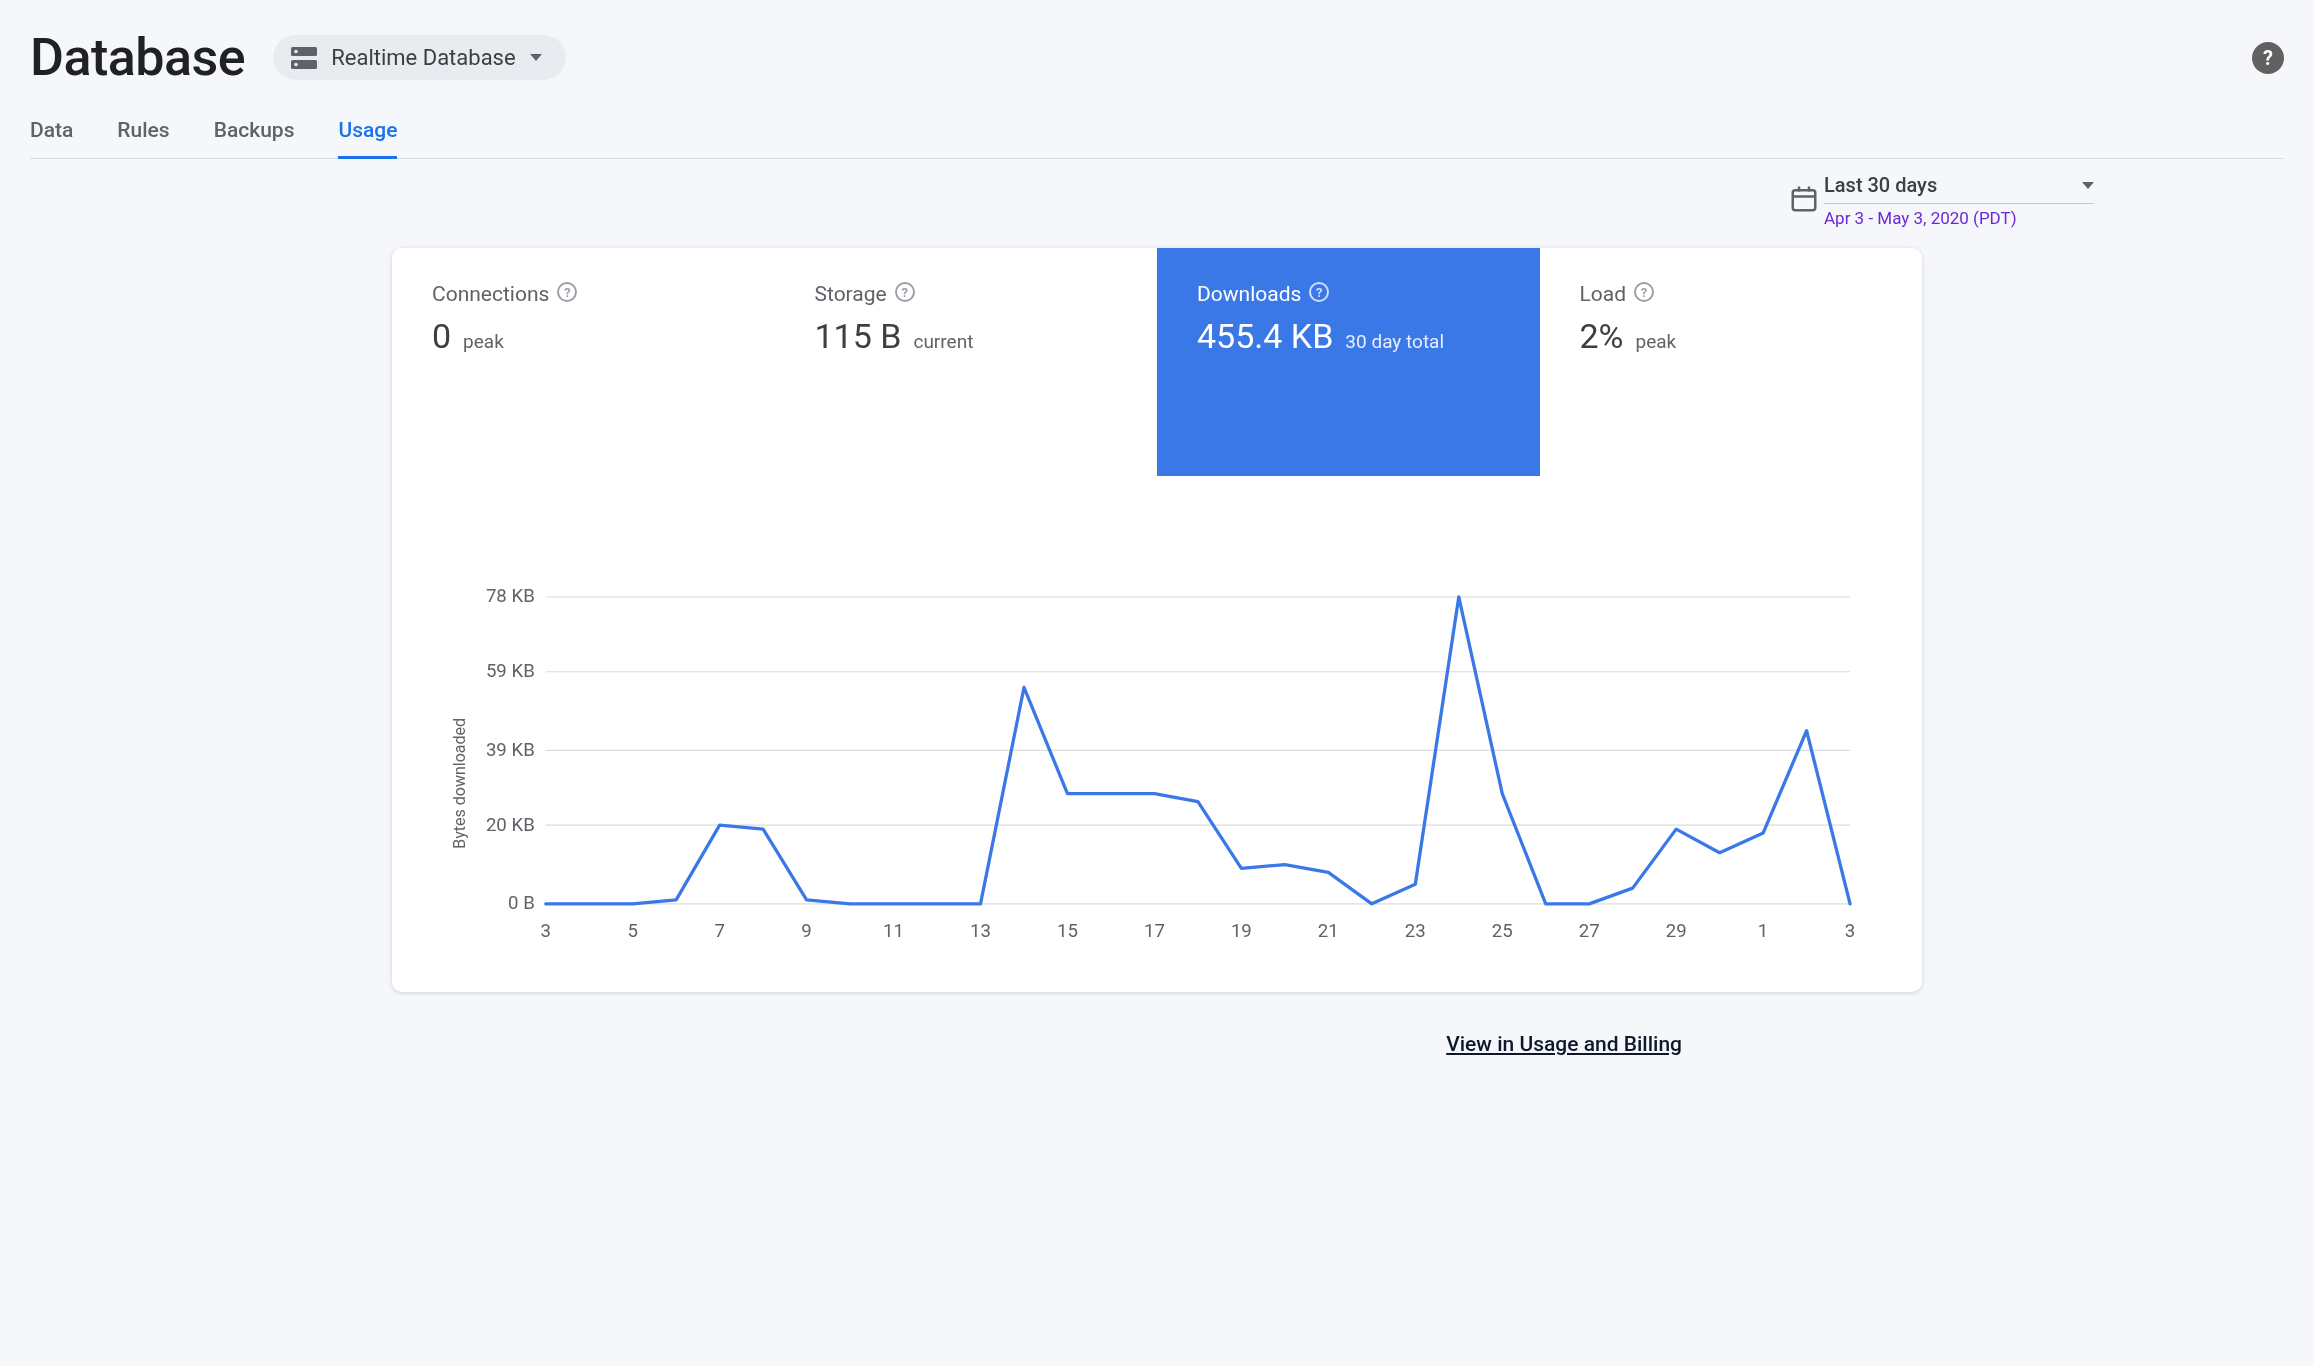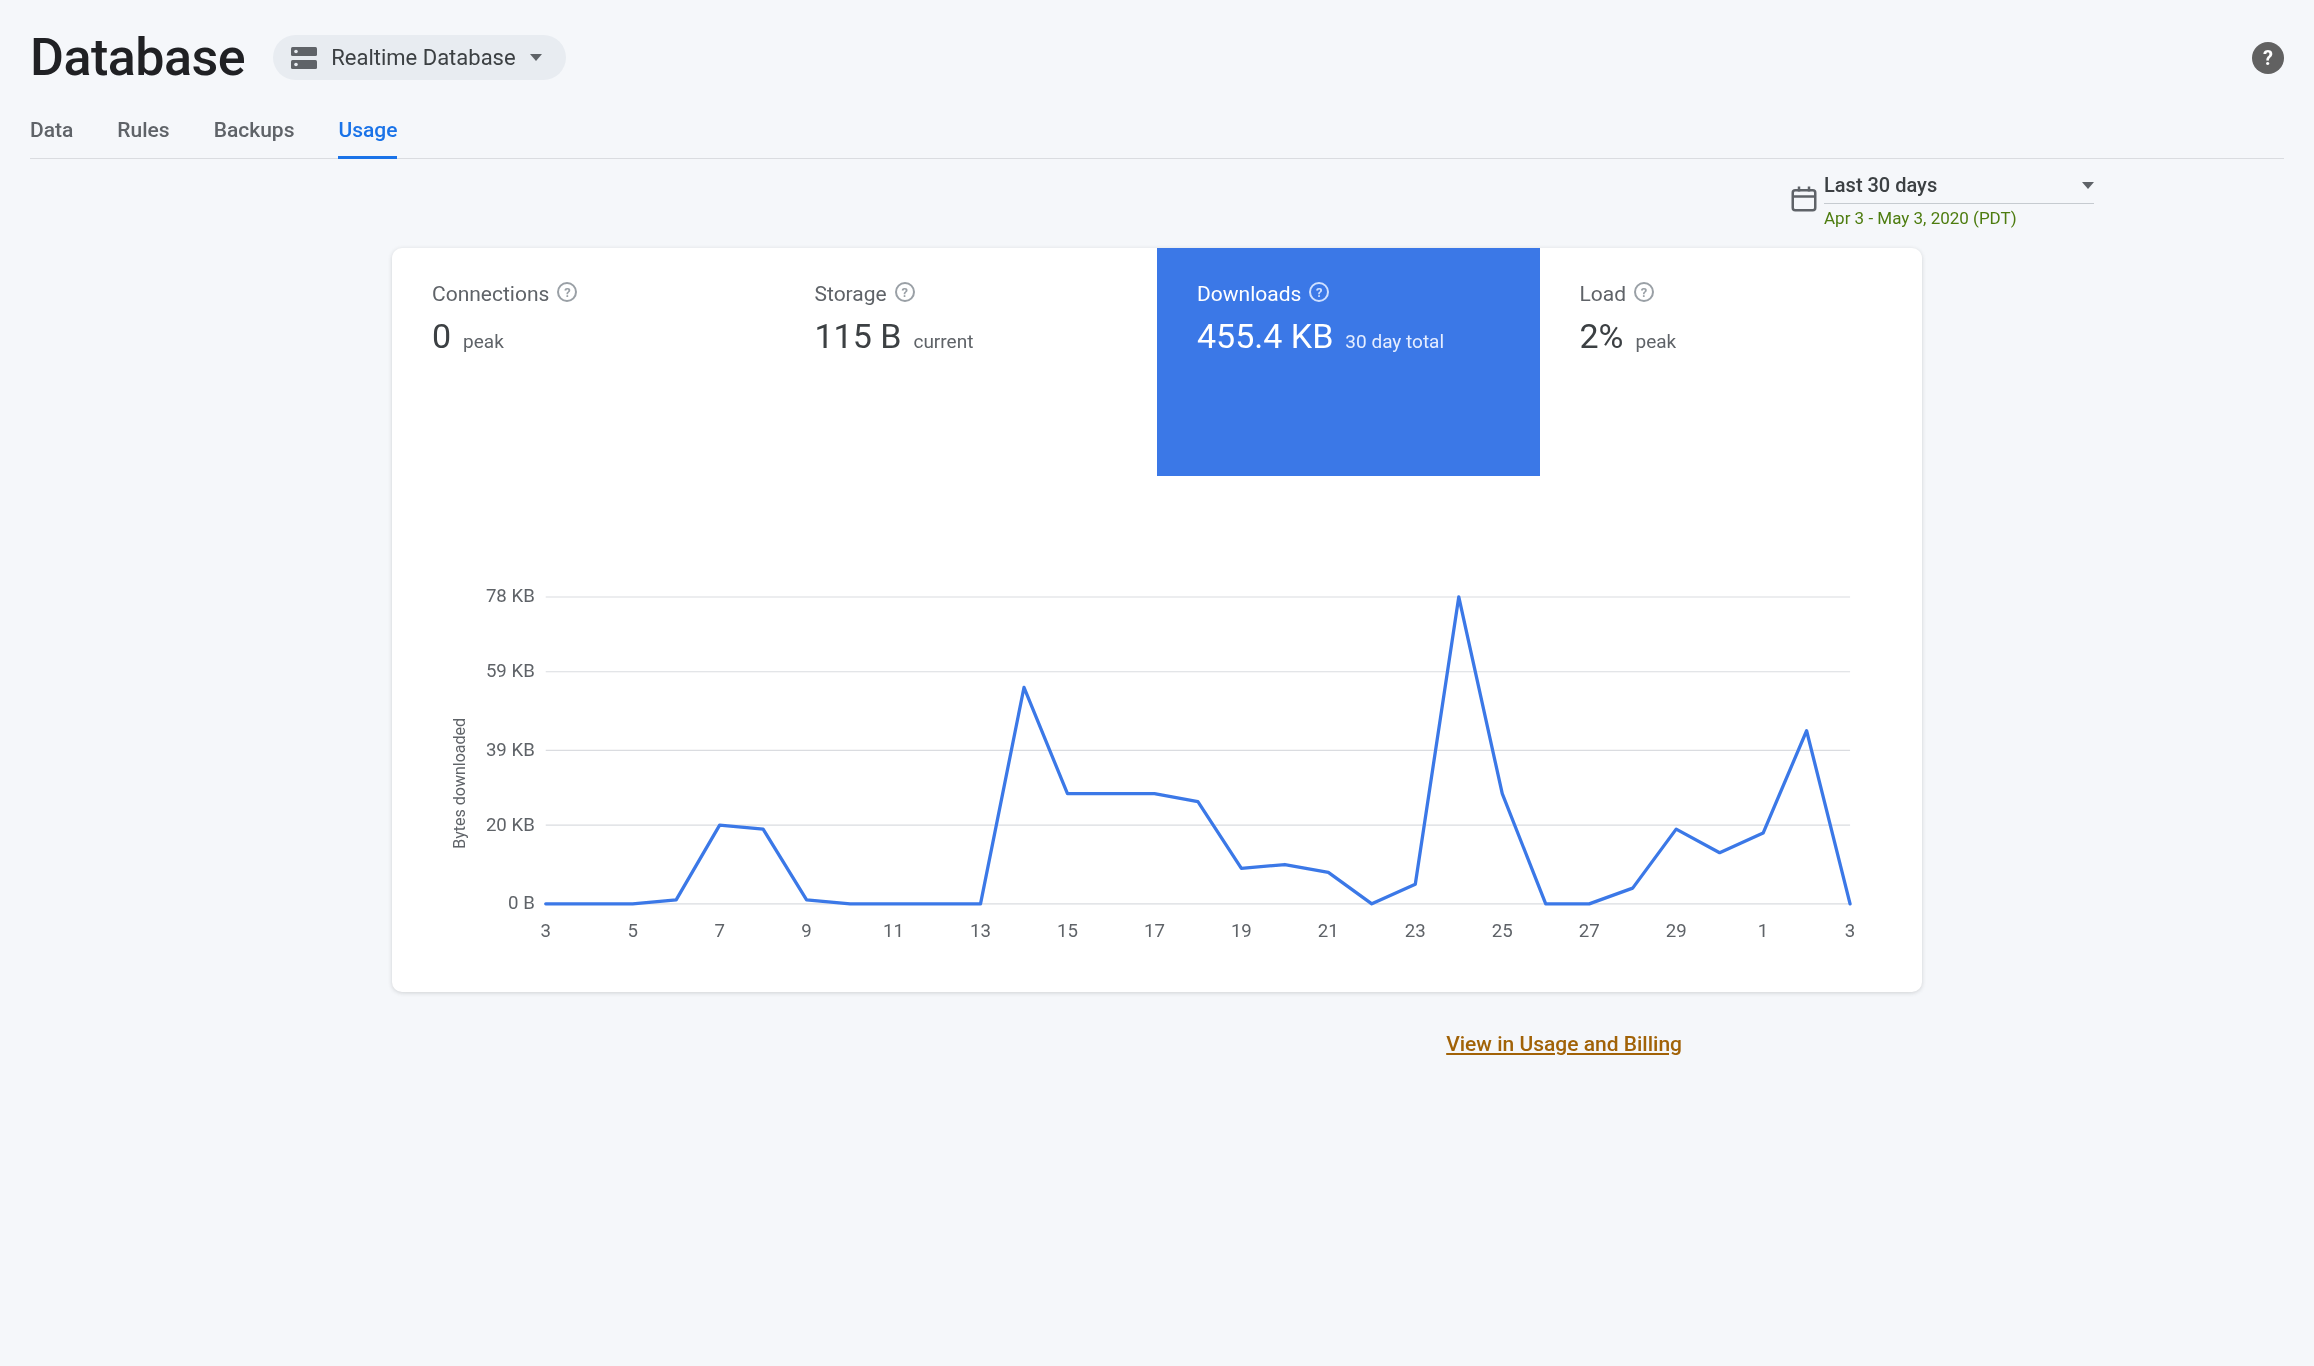--- a/index.html
+++ b/index.html
@@ -36,21 +36,21 @@
   }
   .tab.active { color: #1a73e8; border-bottom-color: #1a73e8; }
   .date-row {
     display:flex; justify-content:flex-end; align-items:center; gap: 5px;
     padding: 14px 190px 8px 0;
   }
   .cal-icon { color:#5f6368; }
   .date-picker { display:flex; flex-direction:column; gap:4px; min-width: 270px; }
   .date-top { display:flex; align-items:center; justify-content:space-between; border-bottom: 1px solid #c6cbd0; padding-bottom:6px; cursor:pointer;}
   .date-top .range { font-size: 20px; color:#3c4043; font-weight:500;}
-  .date-sub { font-size: 17px; color:#4d7c0f; }
+  .date-sub { font-size: 17px; color:#6d28d9; }
   .card {
     max-width: 1530px; margin: 12px auto 0; background:#fff; border-radius: 10px;
     box-shadow: 0 1px 4px rgba(60,64,67,.2);
     padding: 0 0 40px; overflow:hidden;
   }
   .metrics-row { display:flex; }
   .metric {
     flex:1; padding: 34px 40px 50px; cursor:pointer;
   }
   .metric .m-title-row { display:flex; gap:8px; }
@@ -68,21 +68,21 @@
   .metric.active .m-val { color:#fff; }
   .metric.active .m-suffix { color:#e6eeff; }
   .metric.active .m-help { border-color:#cfe0ff; color:#cfe0ff; }
   .chart-wrap { padding: 110px 50px 0 50px; display:flex; }
   .y-axis-label {
     writing-mode: vertical-rl; transform: rotate(180deg);
     font-size:16px; color:#5f6368; align-self:center; padding: 0 8px 30px 0;
   }
   .chart-svg-wrap { flex:1; }
   .footer-link-row { display:flex; justify-content:flex-end; max-width:1530px; margin: 40px auto 0; padding-right: 240px;}
-  .footer-link { color:#a16207; font-size:21px; text-decoration:underline; cursor:pointer; font-weight:500;margin-left:20px;}
+  .footer-link { color:#0f172a; font-size:21px; text-decoration:underline; cursor:pointer; font-weight:500;margin-left:20px;}
   svg text.tick { fill:#5f6368; font-size:17px; }
   svg line.grid { stroke:#dadce0; stroke-width:1; }
   svg polyline.data { fill:none; stroke:#3b78e7; stroke-width:3; stroke-linejoin:round; stroke-linecap:round;}
   .arrow-down { width:0; height:0; border-left:6px solid transparent; border-right:6px solid transparent; border-top:7px solid #5f6368;}
 </style>
 </head>
 <body>
 
 <div class="page">
   <div class="header-row">

